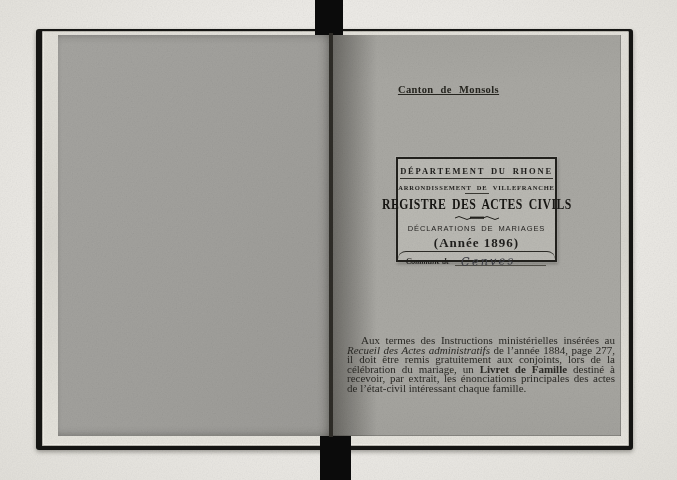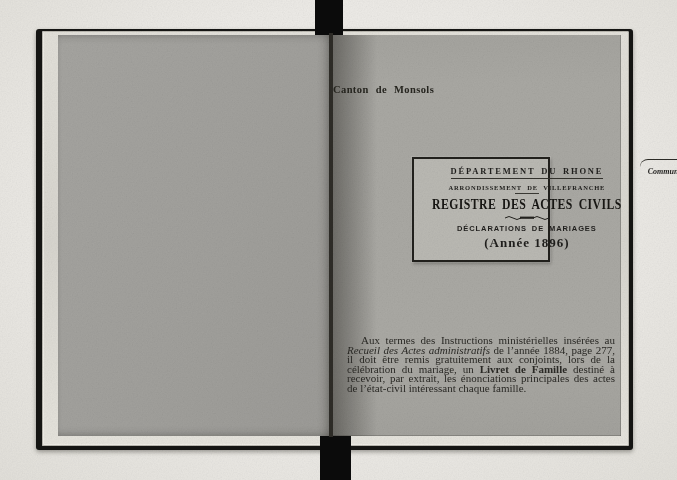--- a/index.html
+++ b/index.html
@@ -35,46 +35,45 @@
     box-shadow:inset -1px 0 0 rgba(25,23,20,.2), inset 0 -1px 0 rgba(25,23,20,.2);
   }
   .gutter-line{position:absolute; left:329px; top:33px; width:4px; height:404px; background:#2e2c27; z-index:6;}
   .gutter-shadow{
     position:absolute; left:333px; top:35px; width:44px; height:401px; z-index:6;
     background:linear-gradient(to right, rgba(28,26,22,.42), rgba(28,26,22,0));
     pointer-events:none;
   }
   .canton-heading{
     position:absolute; left:333px; top:84px; width:231px; z-index:7;
-    font-size:10.5px; font-weight:bold;
-    letter-spacing:.4px; word-spacing:4px; color:#26251f;
+    text-align:center; font-size:10.5px; font-weight:bold;
+    letter-spacing:.4px; word-spacing:4px; color:#26251f;text-decoration:underline;
   }
   .label-card{
-    position:absolute; left:396px; top:157px; width:138px; height:105px; z-index:7;
+    position:absolute; left:396px; top:157px; width:161px; height:105px; z-index:7;
     box-sizing:border-box; border:2px solid #21201c;
     background:var(--label-bg,#bab9b3);
-    display:flex; flex-direction:row;
+    display:flex; flex-direction:column;
     box-shadow:0 0 0 1px rgba(255,255,255,.12), 1px 2px 3px rgba(30,28,24,.3);
-    margin-left:16px;
   }
   .label-main{flex:1; display:flex; flex-direction:column; align-items:center; padding-top:7px;}
   .dep-line{
     font-size:8.5px; font-weight:bold; letter-spacing:1.8px; word-spacing:2px;
     border-bottom:1px solid #33322d; padding-bottom:2px; white-space:nowrap;
   }
   .arr-line{font-size:6.5px; font-weight:bold; letter-spacing:.8px; word-spacing:3px; margin-top:5px; white-space:nowrap;}
   .arr-rule{width:24px; height:1px; background:#3a3933; margin-top:2px;}
   .reg-title{
     margin-top:3px; font-size:14px; font-weight:bold; letter-spacing:.5px; word-spacing:3px;
     white-space:nowrap; transform:scaleX(.84); transform-origin:center; color:#171613;
   }
   .ornament{margin-top:1px; line-height:0;}
   .decl-line{
     margin-top:3px; font-family:"Liberation Sans", sans-serif;
-    font-size:7.5px; font-weight:bold; letter-spacing:.9px; word-spacing:2px; white-space:nowrap;
+    font-size:7.5px; font-weight:normal; letter-spacing:.9px; word-spacing:2px; white-space:nowrap;
   }
   .year-line{margin-top:2px; font-size:13px; font-weight:bold; letter-spacing:1px;}
   .commune-row{
     border-top:1.5px solid #2c2b26; height:20px;
     display:flex; align-items:center; padding:0 9px 0 8px;border-radius:8px;
   }
   .commune-label{font-size:8px; font-weight:bold; font-style:italic; white-space:nowrap; margin-right:5px; padding-top:2px;}
   .commune-line{flex:1; position:relative; height:13px; border-bottom:1px solid #504e47; margin-bottom:2px;}
   .commune-handwriting{
     position:absolute; left:6px; bottom:-3px;

